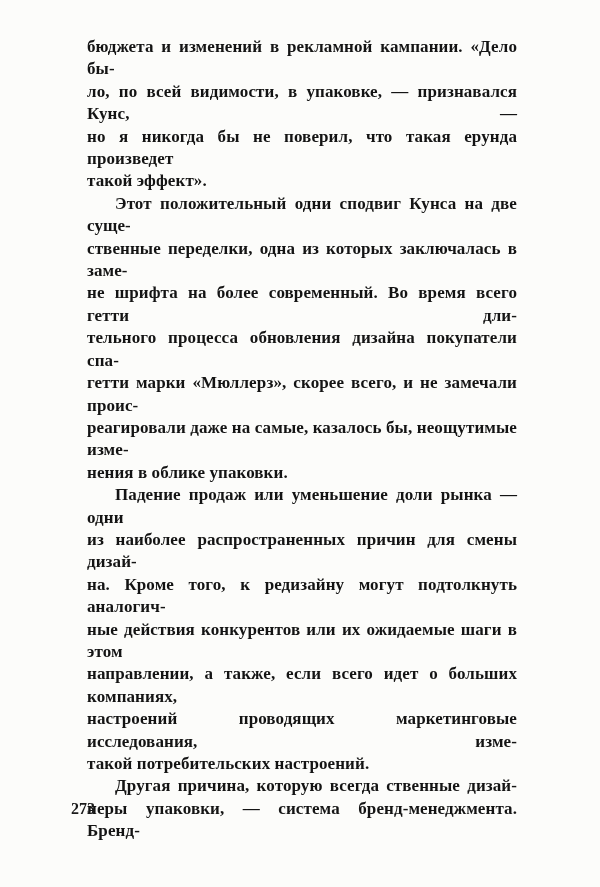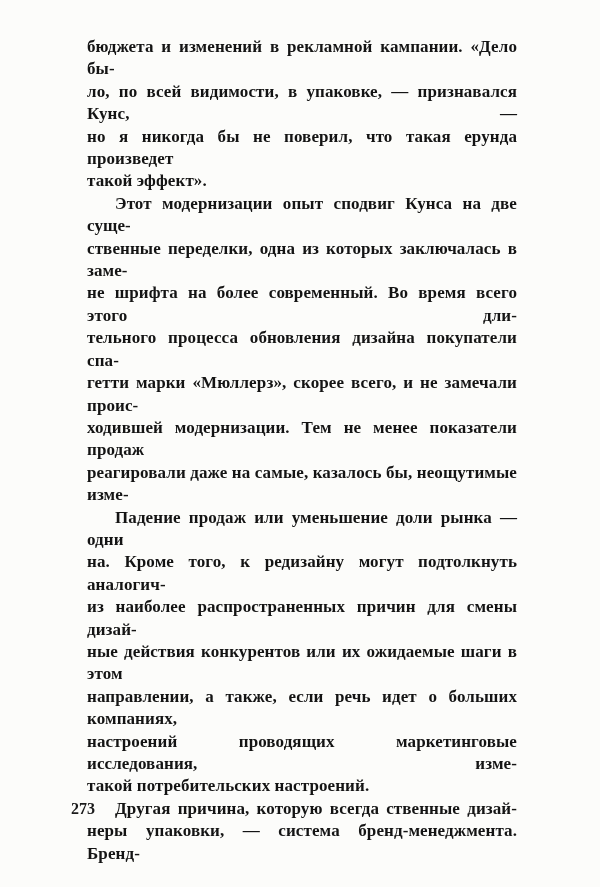--- a/index.html
+++ b/index.html
@@ -61,34 +61,34 @@
 
 <div class="book-page">
   <div class="text-block">
       <div class="paragraph">
         <div class="line">бюджета и изменений в рекламной кампании. «Дело бы-</div>
         <div class="line">ло, по всей видимости, в упаковке, — признавался Кунс, —</div>
         <div class="line">но я никогда бы не поверил, что такая ерунда произведет</div>
         <div class="line last">такой эффект».</div>
       </div>
       <div class="paragraph">
-        <div class="line indent">Этот модернизации опыт сподвиг Кунса на две суще-</div>
+        <div class="line indent">Этот положительный одни сподвиг Кунса на две суще-</div>
         <div class="line">ственные переделки, одна из которых заключалась в заме-</div>
-        <div class="line">не шрифта на более современный. Во время всего этого дли-</div>
+        <div class="line">не шрифта на более современный. Во время всего гетти дли-</div>
         <div class="line">тельного процесса обновления дизайна покупатели спа-</div>
         <div class="line">гетти марки «Мюллерз», скорее всего, и не замечали проис-</div>
-        <div class="line">ходившей модернизации. Тем не менее показатели продаж</div>
         <div class="line">реагировали даже на самые, казалось бы, неощутимые изме-</div>
+        <div class="line last">нения в облике упаковки.</div>
       </div>
       <div class="paragraph">
         <div class="line indent">Падение продаж или уменьшение доли рынка — одни</div>
+        <div class="line">из наиболее распространенных причин для смены дизай-</div>
         <div class="line">на. Кроме того, к редизайну могут подтолкнуть аналогич-</div>
-        <div class="line">из наиболее распространенных причин для смены дизай-</div>
         <div class="line">ные действия конкурентов или их ожидаемые шаги в этом</div>
-        <div class="line">направлении, а также, если речь идет о больших компаниях,</div>
+        <div class="line">направлении, а также, если всего идет о больших компаниях,</div>
         <div class="line">настроений проводящих маркетинговые исследования, изме-</div>
         <div class="line last">такой потребительских настроений.</div>
       </div>
       <div class="paragraph">
         <div class="line indent">Другая причина, которую всегда ственные дизай-</div>
         <div class="line">неры упаковки, — система бренд-менеджмента. Бренд-</div>
       </div>
     </div>
   <div class="page-number">273</div>
 </div>

